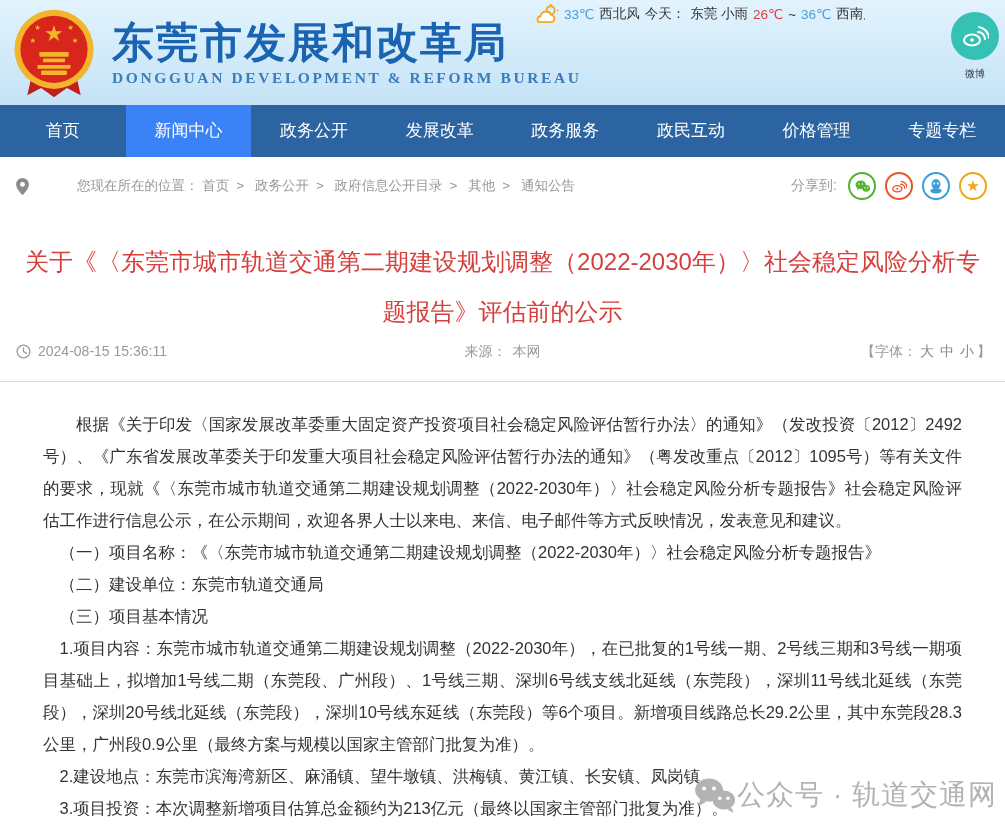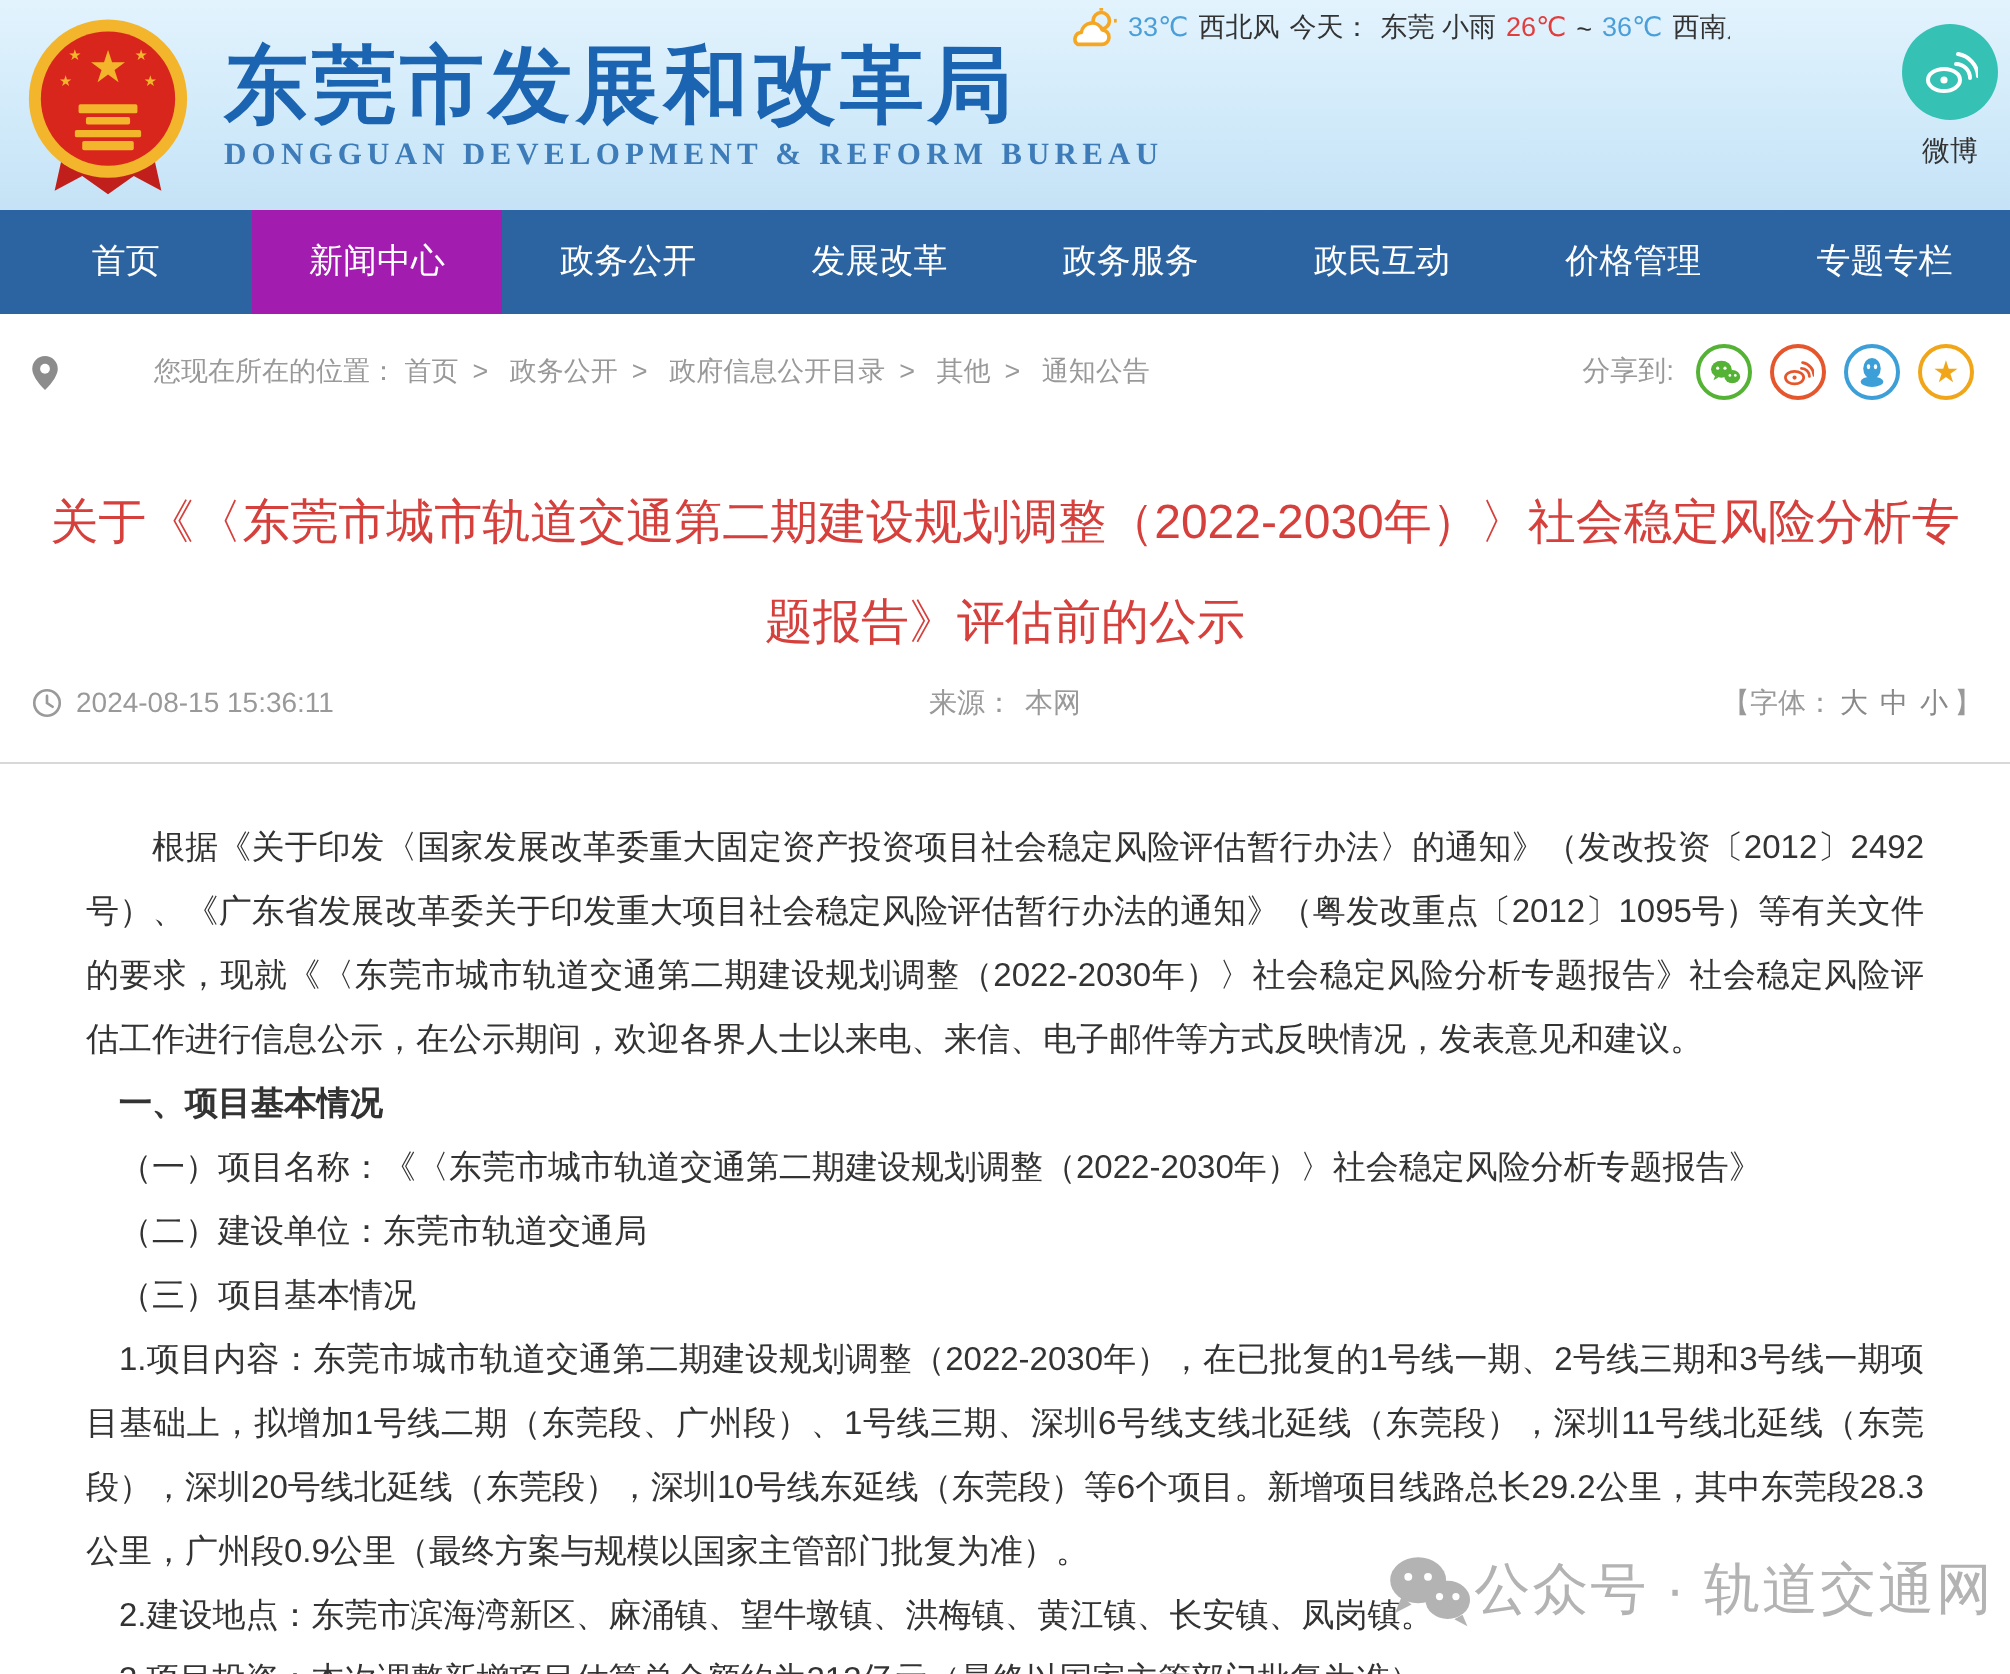--- a/index.html
+++ b/index.html
@@ -22,26 +22,26 @@
   .w-red { color:#e23d3d; }
   .w-icon { display:inline-flex; margin-right:6px; }
   .search-row { display:flex; margin-top:5px; }
   .search-input { width:250px; height:36px; border:1px solid #e4e4e4; border-right:none; background:#fff; padding:0 10px; font-size:13.5px; color:#333; outline:none; font-family:inherit; }
   .search-input::placeholder { color:#b2b2b2; }
   .search-btn { width:72px; height:36px; background:#2e6094; color:#fff; border:none; font-size:17px; display:flex; align-items:center; justify-content:center; gap:5px; cursor:pointer; font-family:inherit; letter-spacing:2px; }
 
   .social { position:absolute; right:4px; top:12px; display:flex; gap:18px; }
   .social-item { width:52px; text-align:center; cursor:pointer; }
   .social-circle { width:48px; height:48px; border-radius:50%; background:#35c2b4; display:flex; align-items:center; justify-content:center; margin:0 auto; }
-  .social-label { font-size:14px; color:#333; margin-top:7px; }
+  .social-label { font-size:10px; color:#333; margin-top:7px; }
 
   
   .nav { height:52px; background:#2c64a1; display:flex; }
   .nav-item { flex:1; text-align:center; line-height:52px; color:#fff; font-size:17px; text-decoration:none; cursor:pointer; }
-  .nav-item.active { background:#a21caf; }
+  .nav-item.active { background:#3b82f6; }
 
   
   .breadcrumb-row { height:58px; display:flex; align-items:center; padding:0 16px; position:relative; background:#fff;gap:39px; }
   .pin-icon { display:inline-flex; margin-right:9px; }
   .breadcrumb { color:#999; font-size:13.5px; white-space:nowrap; }
   .crumb { color:#999; text-decoration:none; cursor:pointer; }
   .crumb-sep { margin:0 7px; color:#999; }
   .share { position:absolute; right:18px; top:0; height:58px; display:flex; align-items:center; gap:9px; }
   .share-label { color:#999; font-size:14px; margin-right:2px; }
   .share-icon { width:28px; height:28px; border-radius:50%; border:2px solid; display:flex; align-items:center; justify-content:center; cursor:pointer; background:#fff; }
@@ -212,21 +212,20 @@
       </span>
       <span class="meta-right">
         <span>【字体：</span><span class="fs-opt">大</span><span class="fs-opt">中</span><span class="fs-opt">小</span><span>】</span>
       </span>
     </div>
 
     <div class="divider"></div>
 
     <div class="article-body">
       <p class="ind2">根据《关于印发〈国家发展改革委重大固定资产投资项目社会稳定风险评估暂行办法〉的通知》（发改投资〔2012〕2492号）、《广东省发展改革委关于印发重大项目社会稳定风险评估暂行办法的通知》（粤发改重点〔2012〕1095号）等有关文件的要求，现就《〈东莞市城市轨道交通第二期建设规划调整（2022-2030年）〉社会稳定风险分析专题报告》社会稳定风险评估工作进行信息公示，在公示期间，欢迎各界人士以来电、来信、电子邮件等方式反映情况，发表意见和建议。</p>
-      <p class="ind1 bold">一、项目基本情况</p>
       <p class="ind1">（一）项目名称：《〈东莞市城市轨道交通第二期建设规划调整（2022-2030年）〉社会稳定风险分析专题报告》</p>
       <p class="ind1">（二）建设单位：东莞市轨道交通局</p>
       <p class="ind1">（三）项目基本情况</p>
       <p class="ind1">1.项目内容：东莞市城市轨道交通第二期建设规划调整（2022-2030年），在已批复的1号线一期、2号线三期和3号线一期项目基础上，拟增加1号线二期（东莞段、广州段）、1号线三期、深圳6号线支线北延线（东莞段），深圳11号线北延线（东莞段），深圳20号线北延线（东莞段），深圳10号线东延线（东莞段）等6个项目。新增项目线路总长29.2公里，其中东莞段28.3公里，广州段0.9公里（最终方案与规模以国家主管部门批复为准）。</p>
       <p class="ind1">2.建设地点：东莞市滨海湾新区、麻涌镇、望牛墩镇、洪梅镇、黄江镇、长安镇、凤岗镇。</p>
       <p class="ind1">3.项目投资：本次调整新增项目估算总金额约为213亿元（最终以国家主管部门批复为准）。</p>
     </div>
   </main>
 
   <div class="watermark">

